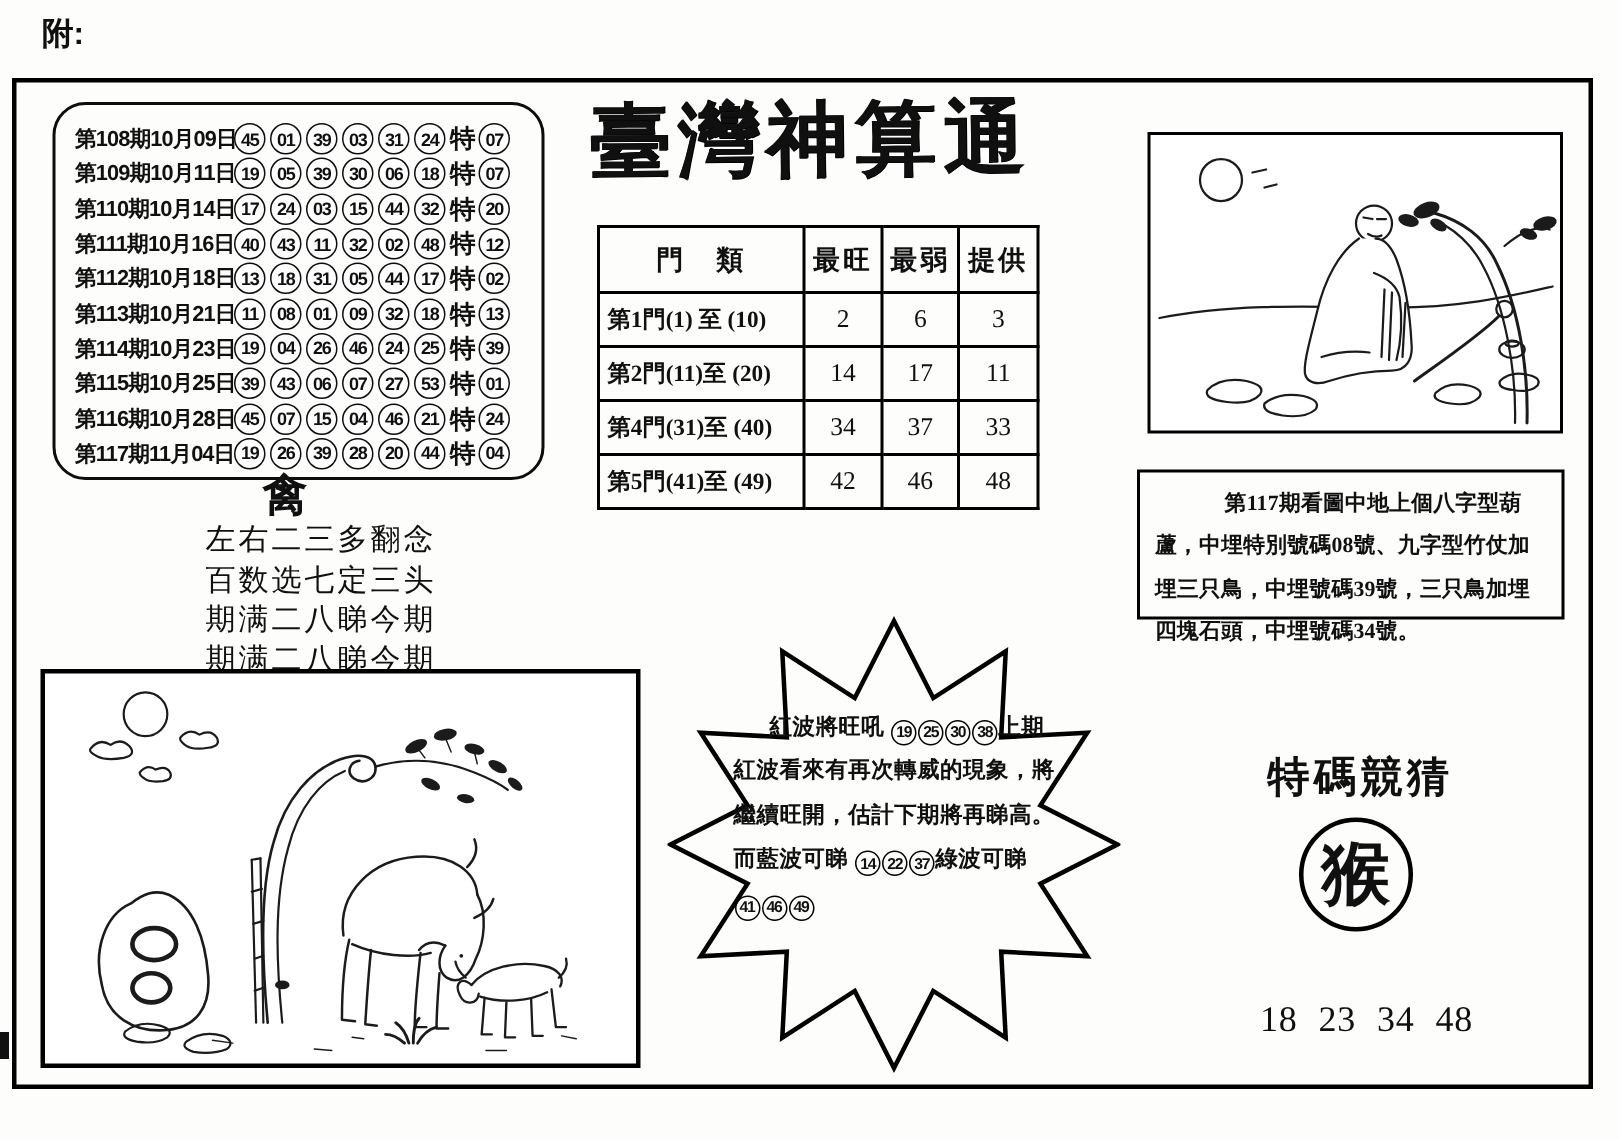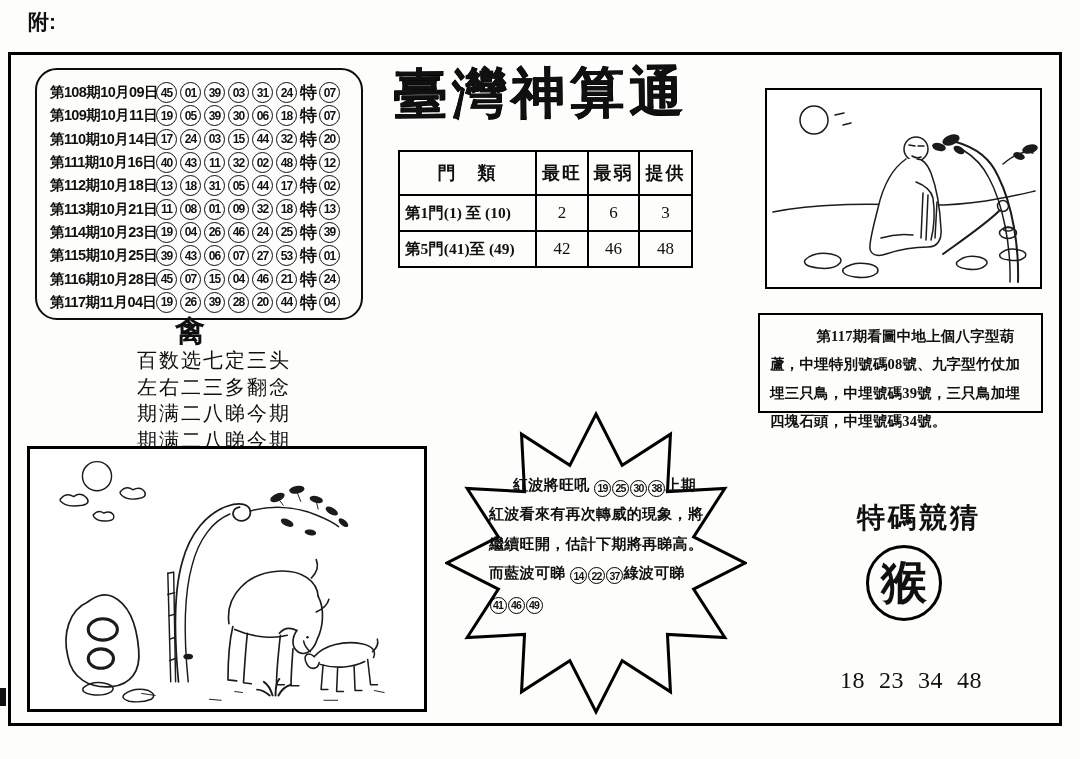--- a/index.html
+++ b/index.html
@@ -93,21 +93,21 @@
     display:inline-flex;width:17px;height:17px;box-sizing:border-box;
     border:1.4px solid #000;border-radius:50%;
     align-items:center;justify-content:center;
     font-family:"Liberation Sans", sans-serif;
     font-size:10.5px;font-weight:bold;letter-spacing:-0.8px;
     vertical-align:-2px;margin:0 0.5px;text-indent:0;
   }
   
   .guess-title{
     position:absolute;left:834px;top:444px;
-    font-size:28px;font-weight:bold;letter-spacing:3px;white-space:nowrap;margin-left:12px;
+    font-size:28px;font-weight:bold;letter-spacing:3px;white-space:nowrap;
   }
   .zodiac-circle{
     position:absolute;left:855px;top:490px;width:76px;height:76px;
     border:3px solid #000;border-radius:50%;box-sizing:border-box;
     display:flex;align-items:center;justify-content:center;
   }
   .zodiac-circle span{font-size:46px;font-weight:bold;line-height:1;}
   .guess-nums{
     position:absolute;left:829px;top:612px;display:flex;gap:14px;
     font-size:24px;letter-spacing:0.5px;
@@ -240,22 +240,22 @@
           <span class="num-circle">44</span>
           <span class="te-label">特</span>
           <span class="num-circle">04</span>
         </div>
       </div>
   </div>
 
   <div class="poem">
     <div class="poem-head">禽</div>
     <div>
+        <div class="poem-line">左右二三多翻念</div>
         <div class="poem-line">百数选七定三头</div>
-        <div class="poem-line">左右二三多翻念</div>
         <div class="poem-line">期满二八睇今期</div>
         <div class="poem-line">期满二八睇今期</div>
       </div>
   </div>
 
   <div class="masthead">臺灣神算通</div>
 
   <table class="stats">
     <colgroup>
         <col style="width:137px">
@@ -272,20 +272,32 @@
         </tr>
       </thead>
     <tbody>
         <tr>
           <td class="cat">第1門(1) 至 (10)</td>
           <td>2</td>
           <td>6</td>
           <td>3</td>
         </tr>
         <tr>
+          <td class="cat">第2門(11)至 (20)</td>
+          <td>14</td>
+          <td>17</td>
+          <td>11</td>
+        </tr>
+        <tr>
+          <td class="cat">第4門(31)至 (40)</td>
+          <td>34</td>
+          <td>37</td>
+          <td>33</td>
+        </tr>
+        <tr>
           <td class="cat">第5門(41)至 (49)</td>
           <td>42</td>
           <td>46</td>
           <td>48</td>
         </tr>
       </tbody>
   </table>
 
   <div class="illus-top">
     <svg viewBox="0 0 273 197">

